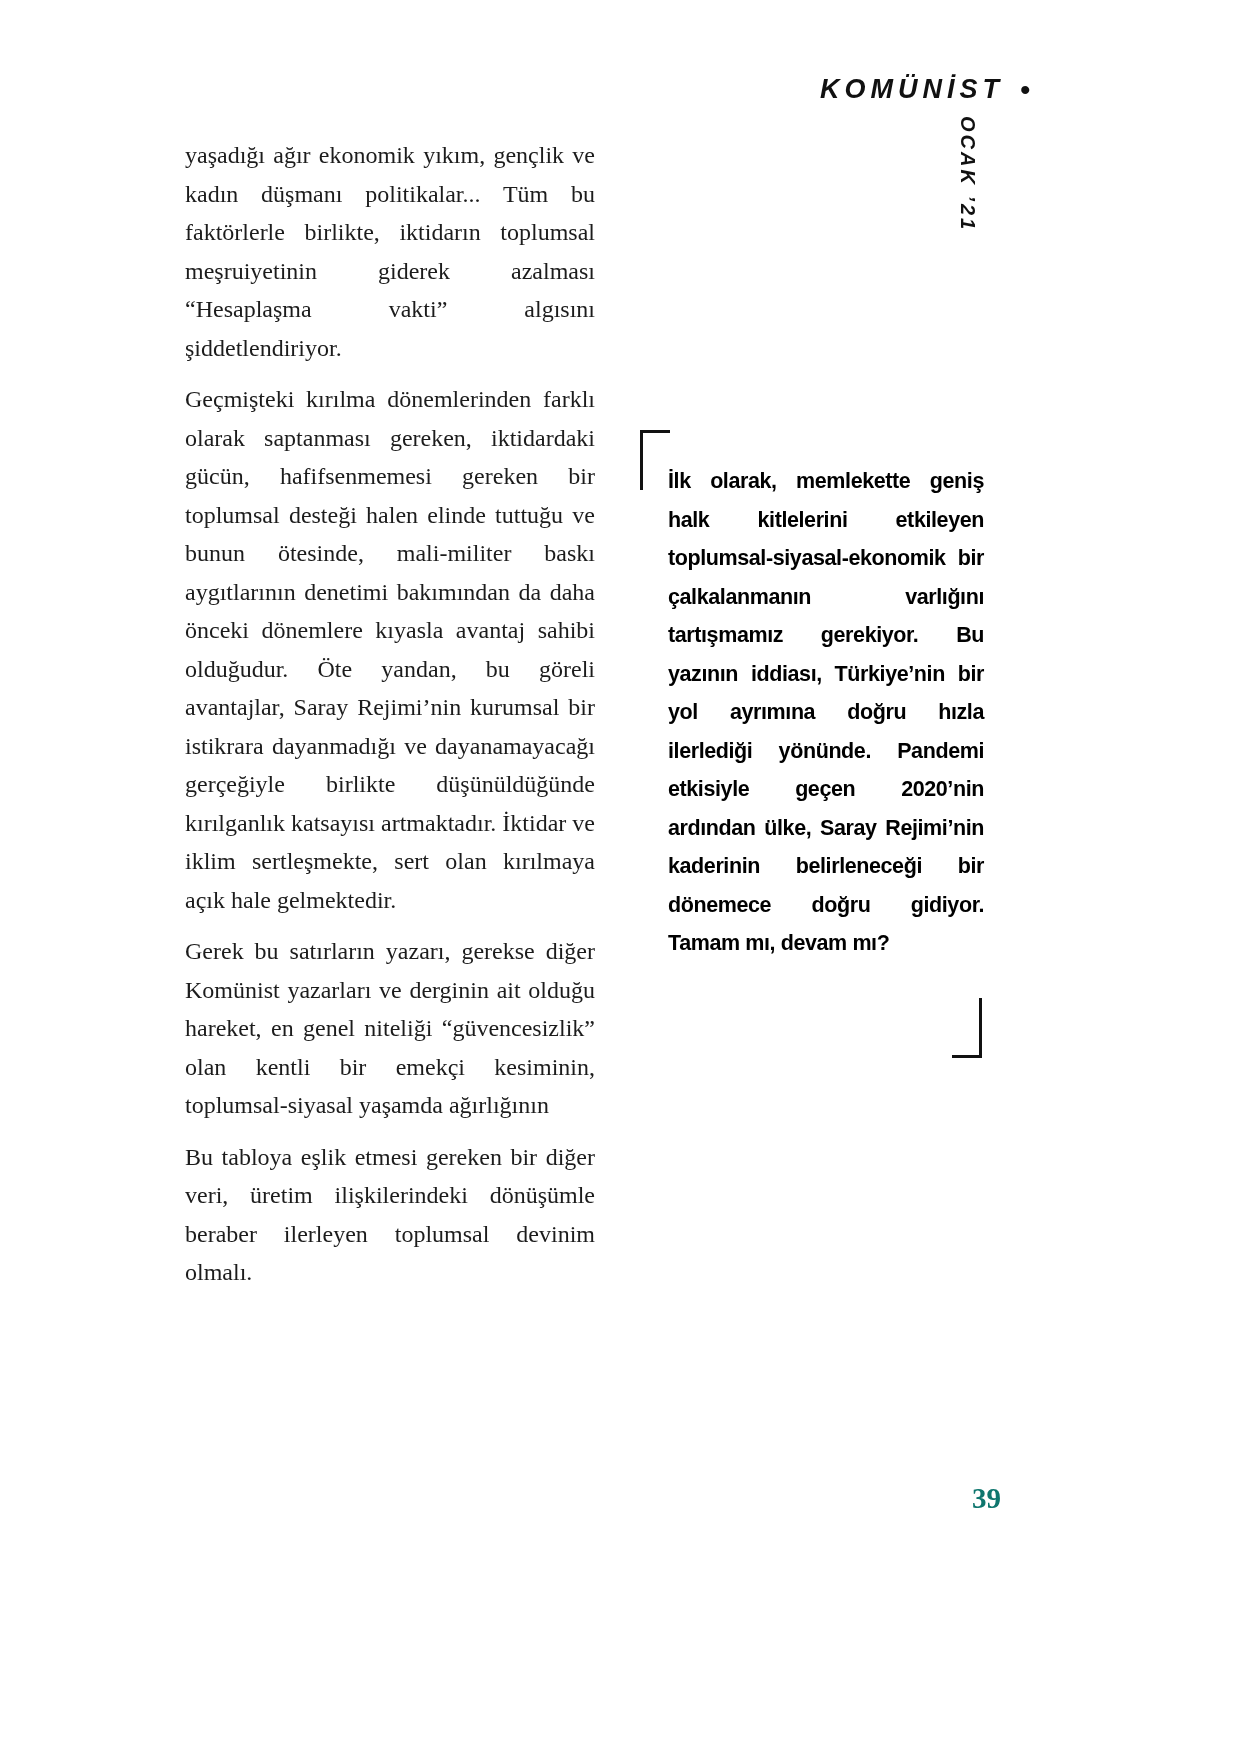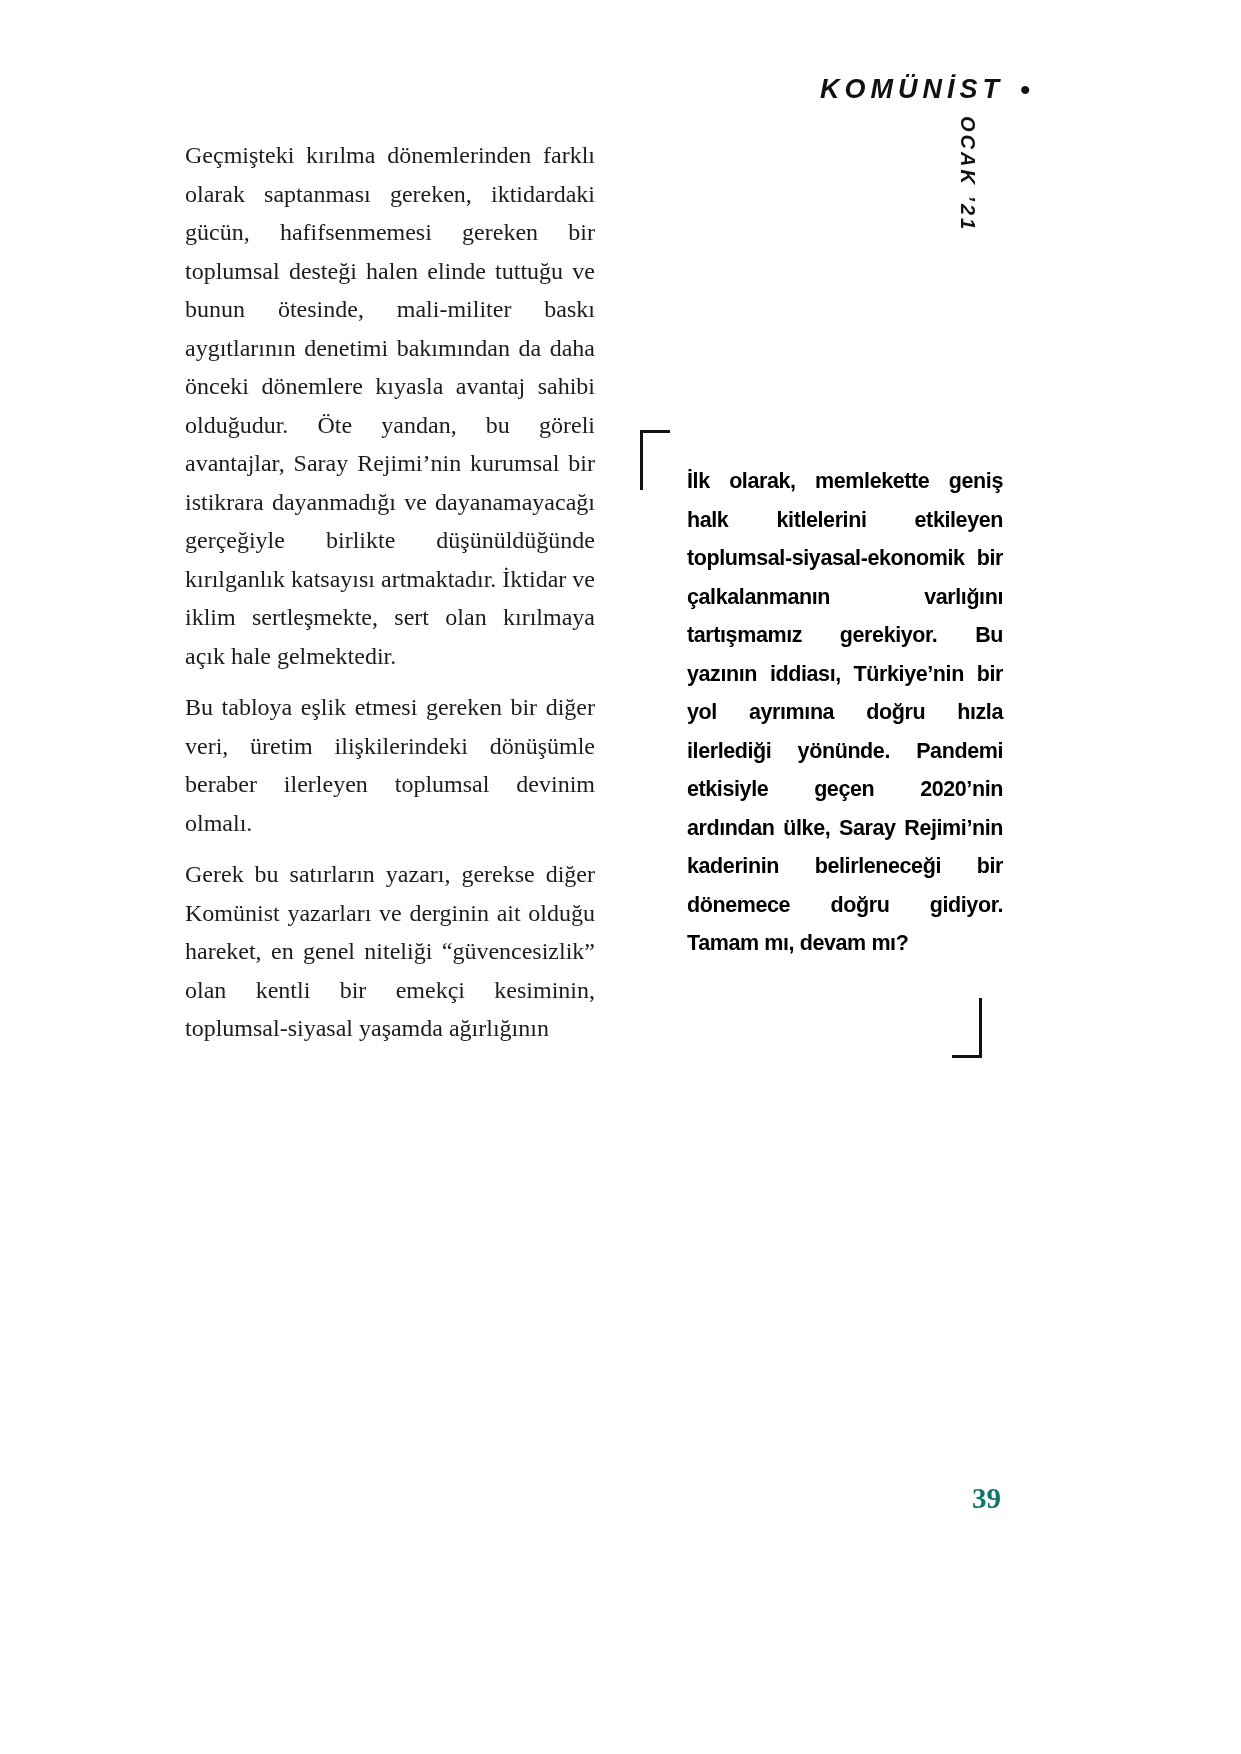--- a/index.html
+++ b/index.html
@@ -79,21 +79,20 @@
     top:462px;
     left:668px;
     width:316px;
     font-family:"Liberation Sans", sans-serif;
     font-weight:bold;
     font-size:21.5px;
     line-height:38.5px;
     letter-spacing:-0.4px;
     text-align:justify;
     color:#000;
-    margin-left:19px;
   }
   .bracket{
     position:absolute;
     width:30px;
     height:60px;
   }
   .bracket-top{
     top:430px;
     left:640px;
     border-top:3px solid #111;
@@ -124,23 +123,24 @@
 
   <div class="masthead">
     <span class="magazine-title">KOMÜNİST</span>
     <span class="title-bullet">•</span>
   </div>
 
   <div class="issue-date">OCAK ’21</div>
 
   <div class="body-column">
 
+  <div class="paragraph">yaşadığı ağır ekonomik yıkım, gençlik ve kadın düşmanı politikalar... Tüm bu faktörlerle birlikte, iktidarın toplumsal meşruiyetinin giderek azalması “Hesaplaşma vakti” algısını şiddetlendiriyor.</div>
       <div class="paragraph">Geçmişteki kırılma dönemlerinden farklı olarak saptanması gereken, iktidardaki gücün, hafifsenmemesi gereken bir toplumsal desteği halen elinde tuttuğu ve bunun ötesinde, mali-militer baskı aygıtlarının denetimi bakımından da daha önceki dönemlere kıyasla avantaj sahibi olduğudur. Öte yandan, bu göreli avantajlar, Saray Rejimi’nin kurumsal bir istikrara dayanmadığı ve dayanamayacağı gerçeğiyle birlikte düşünüldüğünde kırılganlık katsayısı artmaktadır. İktidar ve iklim sertleşmekte, sert olan kırılmaya açık hale gelmektedir.</div>
+      <div class="paragraph">Gerek bu satırların yazarı, gerekse diğer Komünist yazarları ve derginin ait olduğu hareket, en genel niteliği “güvencesizlik” olan kentli bir emekçi kesiminin, toplumsal-siyasal yaşamda ağırlığının</div>
       <div class="paragraph">Bu tabloya eşlik etmesi gereken bir diğer veri, üretim ilişkilerindeki dönüşümle beraber ilerleyen toplumsal devinim olmalı.</div>
-      <div class="paragraph">Gerek bu satırların yazarı, gerekse diğer Komünist yazarları ve derginin ait olduğu hareket, en genel niteliği “güvencesizlik” olan kentli bir emekçi kesiminin, toplumsal-siyasal yaşamda ağırlığının</div>
     </div>
 
   <span class="bracket bracket-top"></span>
 
   <div class="pull-quote-text">İlk olarak, memlekette geniş halk kitlelerini etkileyen toplumsal-siyasal-ekonomik bir çalkalanmanın varlığını tartışmamız gerekiyor. Bu yazının iddiası, Türkiye’nin bir yol ayrımına doğru hızla ilerlediği yönünde. Pandemi etkisiyle geçen 2020’nin ardından ülke, Saray Rejimi’nin kaderinin belirleneceği bir dönemece doğru gidiyor. Tamam mı, devam mı?</div>
 
   <span class="bracket bracket-bottom"></span>
 
   <div class="page-number">39</div>
 

